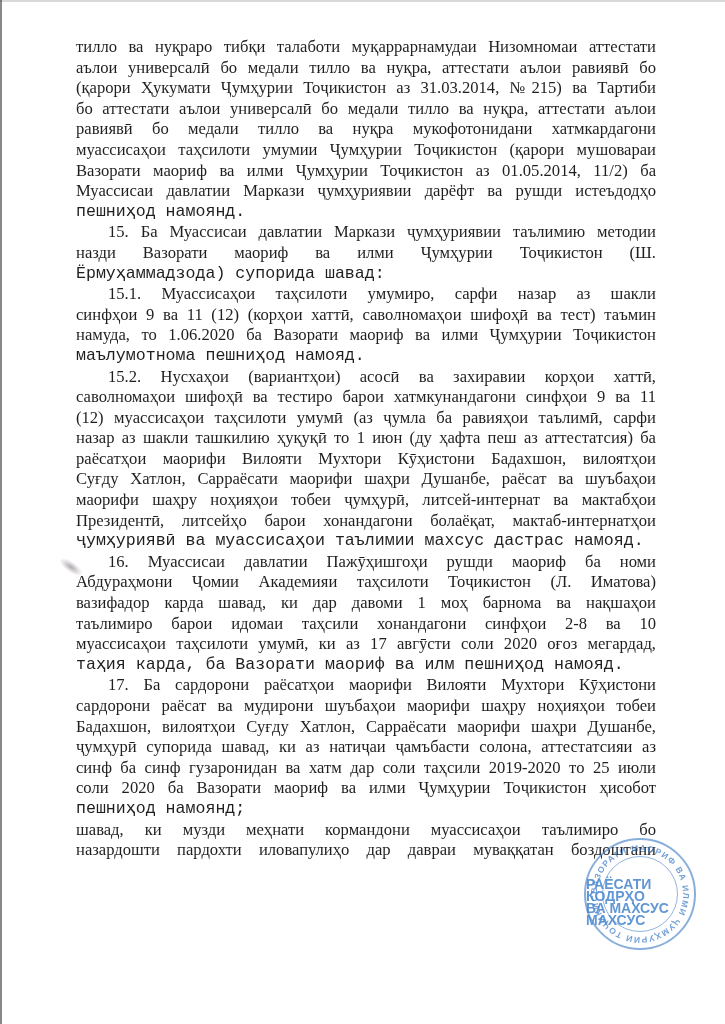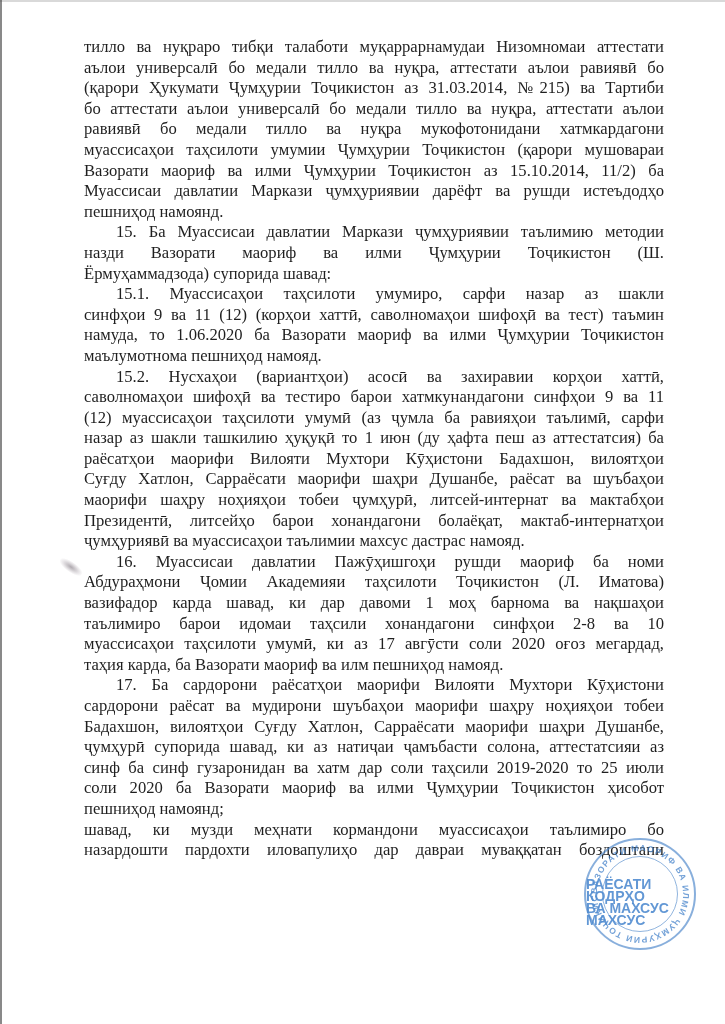--- a/index.html
+++ b/index.html
@@ -5,33 +5,33 @@
     html, body { margin: 0; padding: 0; }
     body {
       width: 725px; height: 1024px; overflow: hidden;
       background: #ffffff; position: relative;
       font-family: "Liberation Serif", "DejaVu Serif", serif;
       color: #1f1f1f;
     }
     .scan-edge-top { position: absolute; left: 0; top: 0; width: 725px; height: 2px; background: #d9d9d9; }
     .scan-edge-left { position: absolute; left: 0; top: 0; width: 2px; height: 1024px; background: #3a3a3a; opacity: 0.6; }
     .page {
-      position: absolute; left: 84px; top: 37px; width: 580px;
+      position: absolute; left: 76px; top: 37px; width: 580px;
     }
     .line {
       display: block;
       font-size: 16.6px;
       line-height: 20.6px;
       height: 20.6px;
       white-space: nowrap;
       text-align: justify;
       text-align-last: justify;
       overflow: visible;
     }
-    .line.last { text-align-last: left; }
+    .line.last { text-align-last: left; font-family: Liberation Mono, monospace; }
     .line.indent { padding-left: 32px; }
     .smudge {
       position: absolute; left: 58px; top: 562px; width: 26px; height: 10px;
       background: radial-gradient(ellipse at center, rgba(110,100,110,0.55) 0%, rgba(160,150,160,0.25) 50%, rgba(255,255,255,0) 75%);
       transform: rotate(35deg);
     }
     .stamp {
       position: absolute; left: 584px; top: 838px; width: 112px; height: 112px;
       border-radius: 50%;
       border: 2px solid rgba(70,130,200,0.75);
@@ -60,21 +60,21 @@
 <div class="scan-edge-top"></div>
 <div class="scan-edge-left"></div>
 
 <div class="page">
   <span class="line">тилло ва нуқраро тибқи талаботи муқаррарнамудаи Низомномаи аттестати</span>
   <span class="line">аълои универсалӣ бо медали тилло ва нуқра, аттестати аълои равиявӣ бо</span>
   <span class="line">(қарори Ҳукумати Ҷумҳурии Тоҷикистон аз 31.03.2014, №215) ва Тартиби</span>
   <span class="line">бо аттестати аълои универсалӣ бо медали тилло ва нуқра, аттестати аълои</span>
   <span class="line">равиявӣ бо медали тилло ва нуқра мукофотонидани хатмкардагони</span>
   <span class="line">муассисаҳои таҳсилоти умумии Ҷумҳурии Тоҷикистон (қарори мушовараи</span>
-  <span class="line">Вазорати маориф ва илми Ҷумҳурии Тоҷикистон аз 15.10.2014, 11/2) ба</span>
+  <span class="line">Вазорати маориф ва илми Ҷумҳурии Тоҷикистон аз 01.05.2014, 11/2) ба</span>
   <span class="line">Муассисаи давлатии Маркази ҷумҳуриявии дарёфт ва рушди истеъдодҳо</span>
   <span class="line last">пешниҳод намоянд.</span>
 
   <span class="line indent">15. Ба Муассисаи давлатии Маркази ҷумҳуриявии таълимию методии</span>
   <span class="line">назди Вазорати маориф ва илми Ҷумҳурии Тоҷикистон (Ш.</span>
   <span class="line last">Ёрмуҳаммадзода) супорида шавад:</span>
 
   <span class="line indent">15.1. Муассисаҳои таҳсилоти умумиро, сарфи назар аз шакли</span>
   <span class="line">синфҳои 9 ва 11 (12) (корҳои хаттӣ, саволномаҳои шифоҳӣ ва тест) таъмин</span>
   <span class="line">намуда, то 1.06.2020 ба Вазорати маориф ва илми Ҷумҳурии Тоҷикистон</span>

